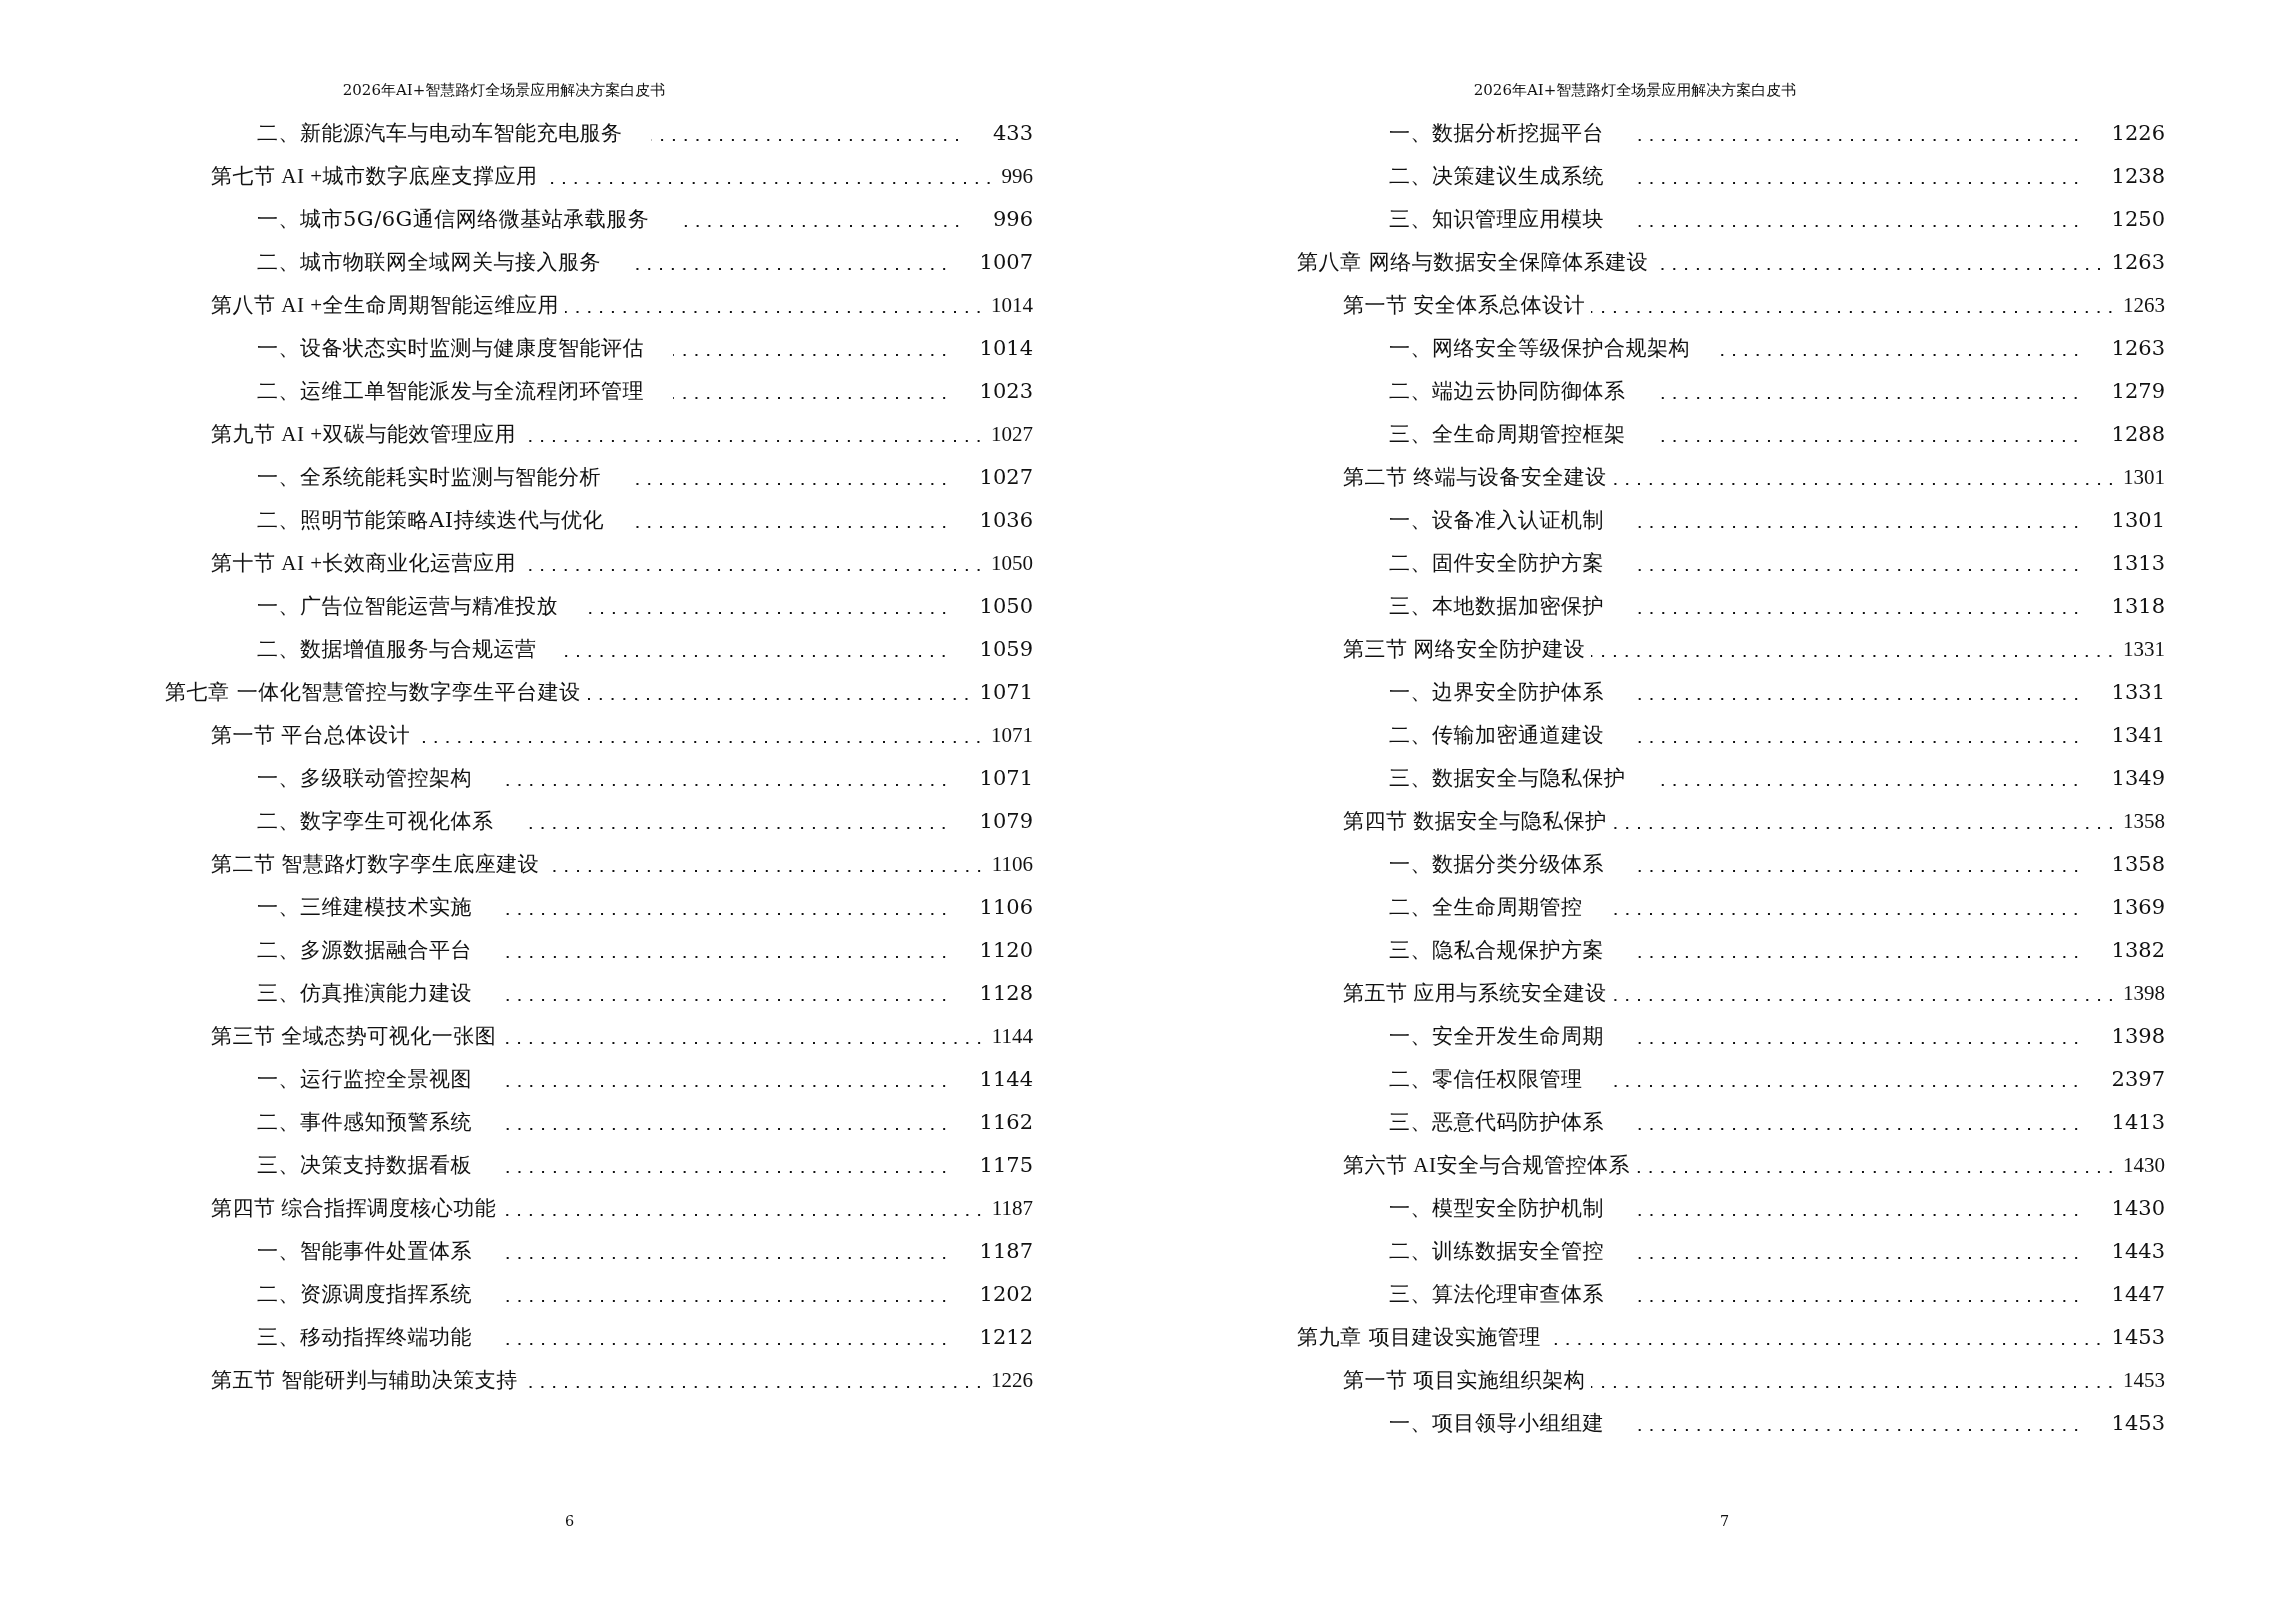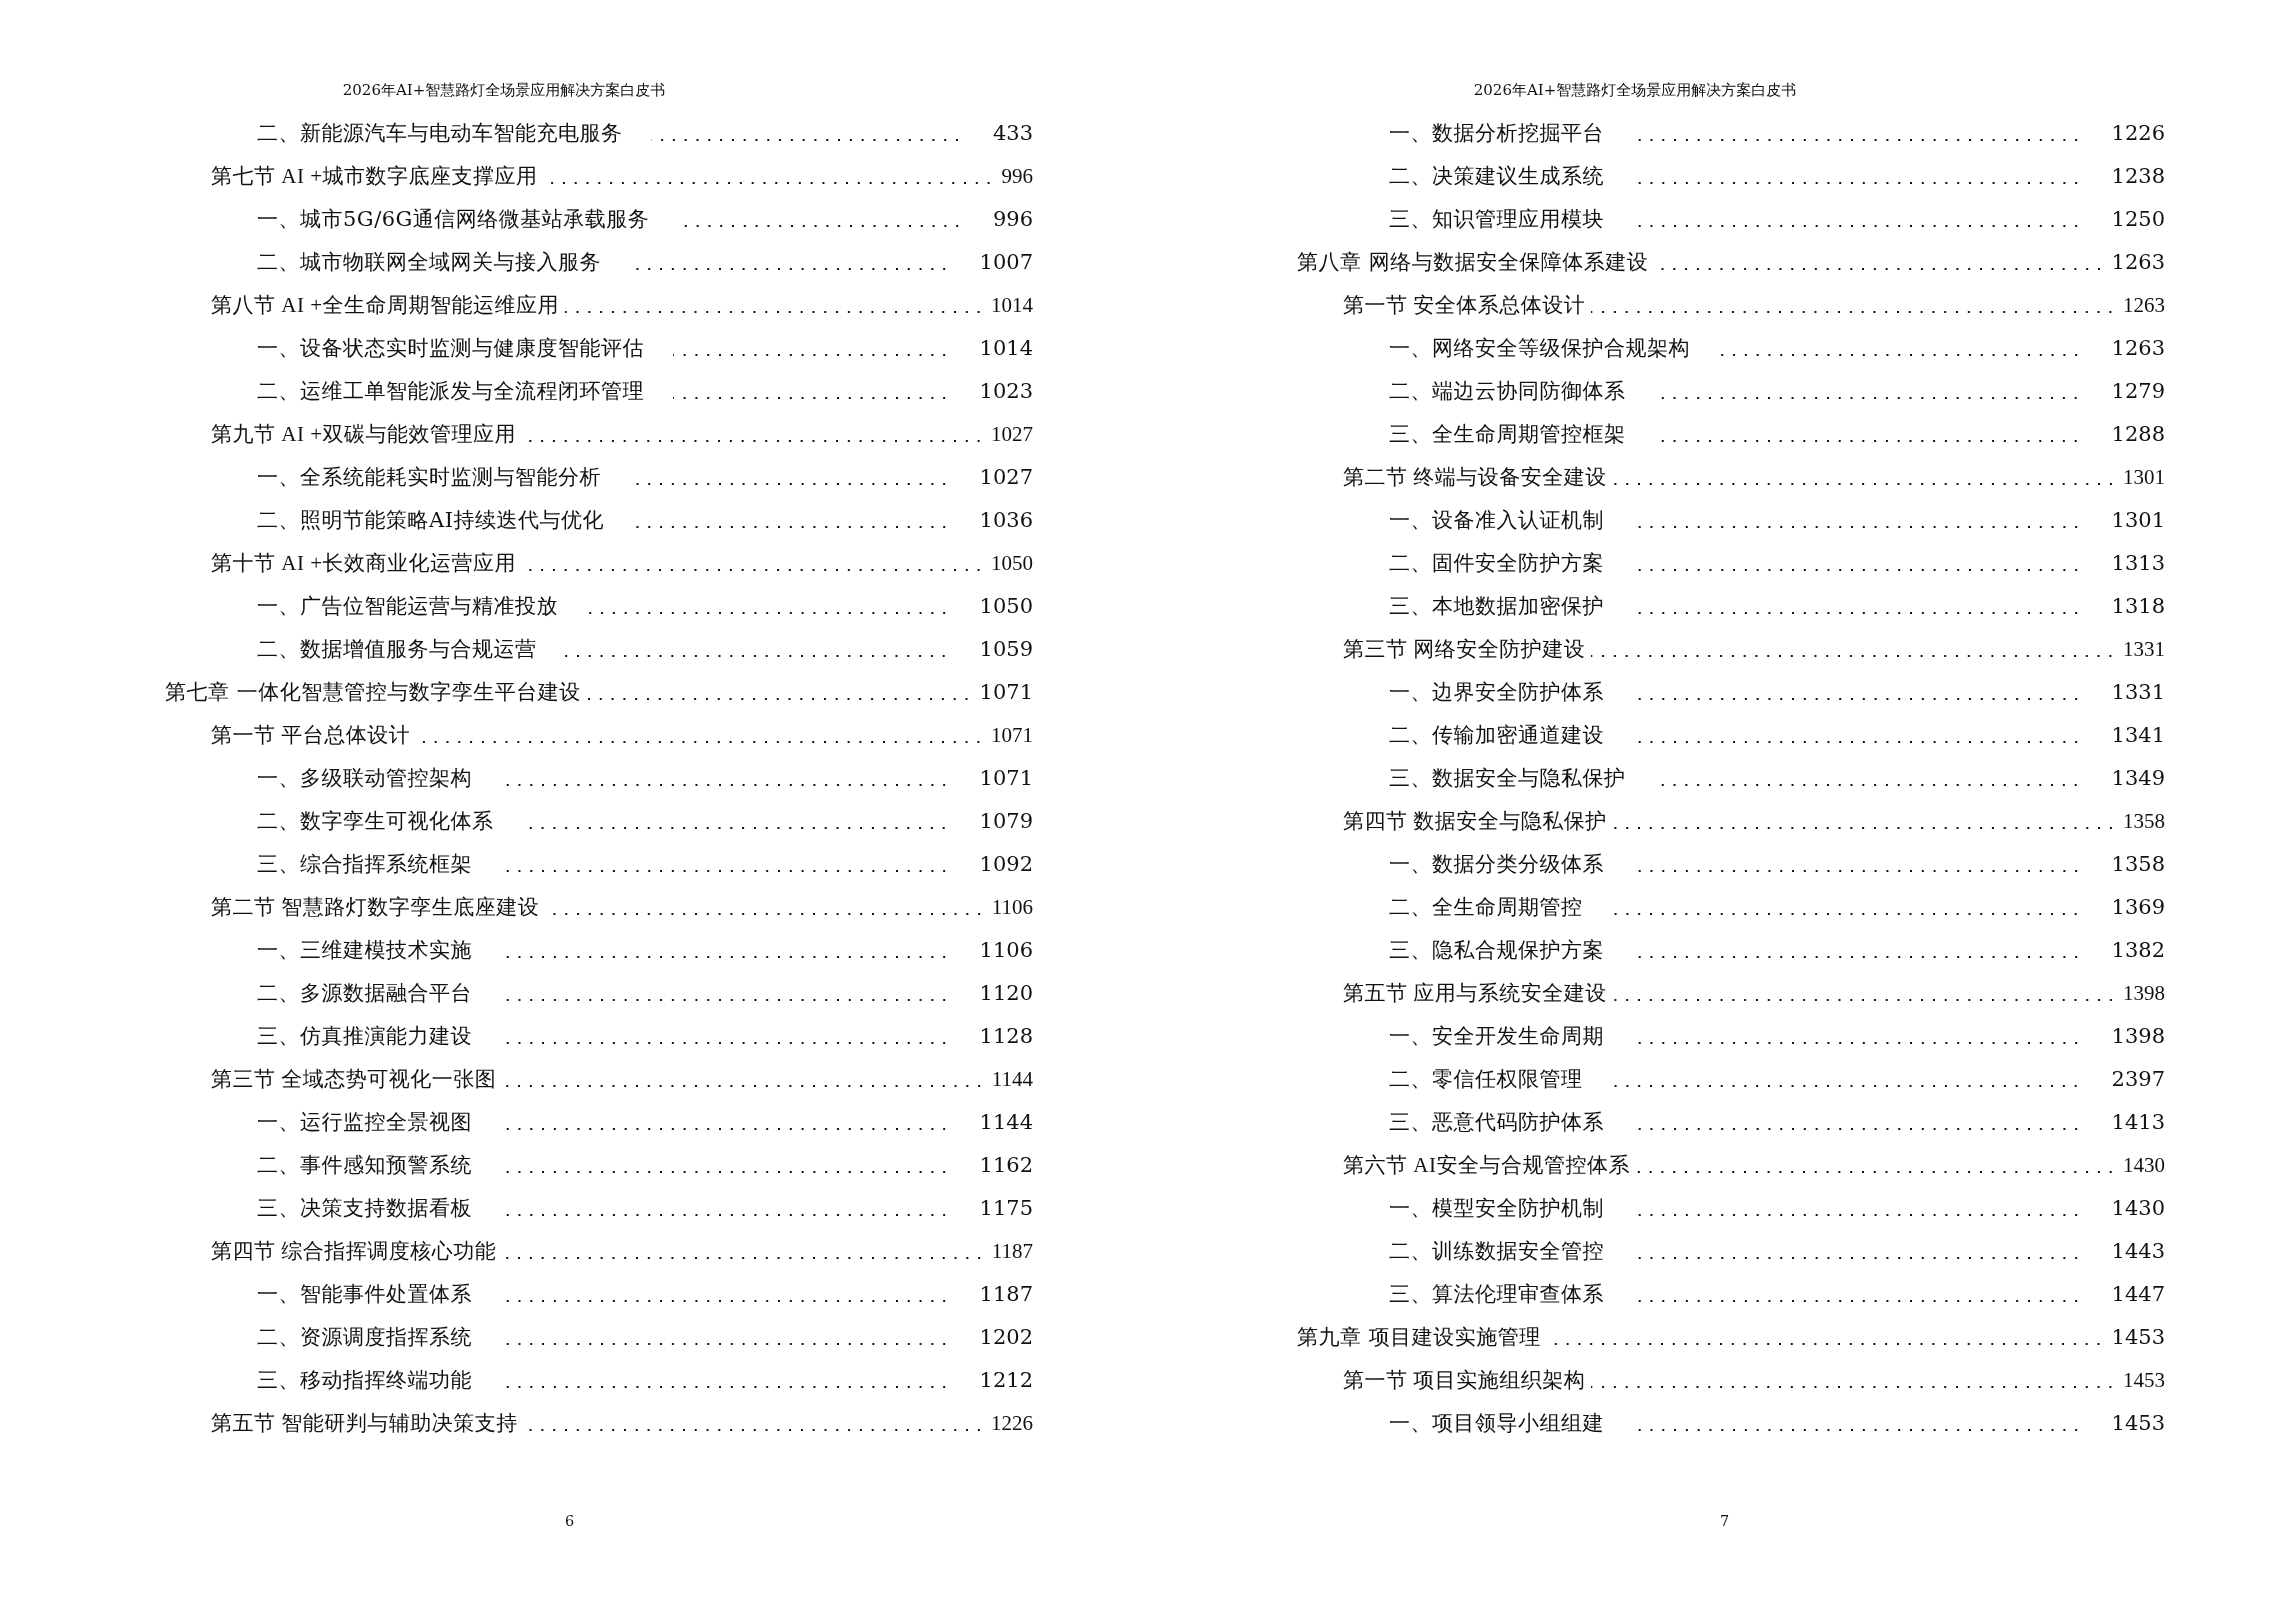--- a/index.html
+++ b/index.html
@@ -136,25 +136,20 @@
       <li class="toc-row level-3">
         <span class="toc-title">一、多级联动管控架构</span>
         <span class="toc-leader"></span>
         <span class="toc-page">1071</span>
       </li>
       <li class="toc-row level-3">
         <span class="toc-title">二、数字孪生可视化体系</span>
         <span class="toc-leader"></span>
         <span class="toc-page">1079</span>
       </li>
-      <li class="toc-row level-3">
-        <span class="toc-title">三、综合指挥系统框架</span>
-        <span class="toc-leader"></span>
-        <span class="toc-page">1092</span>
-      </li>
       <li class="toc-row level-2">
         <span class="toc-title">第二节 智慧路灯数字孪生底座建设</span>
         <span class="toc-leader"></span>
         <span class="toc-page">1106</span>
       </li>
       <li class="toc-row level-3">
         <span class="toc-title">一、三维建模技术实施</span>
         <span class="toc-leader"></span>
         <span class="toc-page">1106</span>
       </li>

